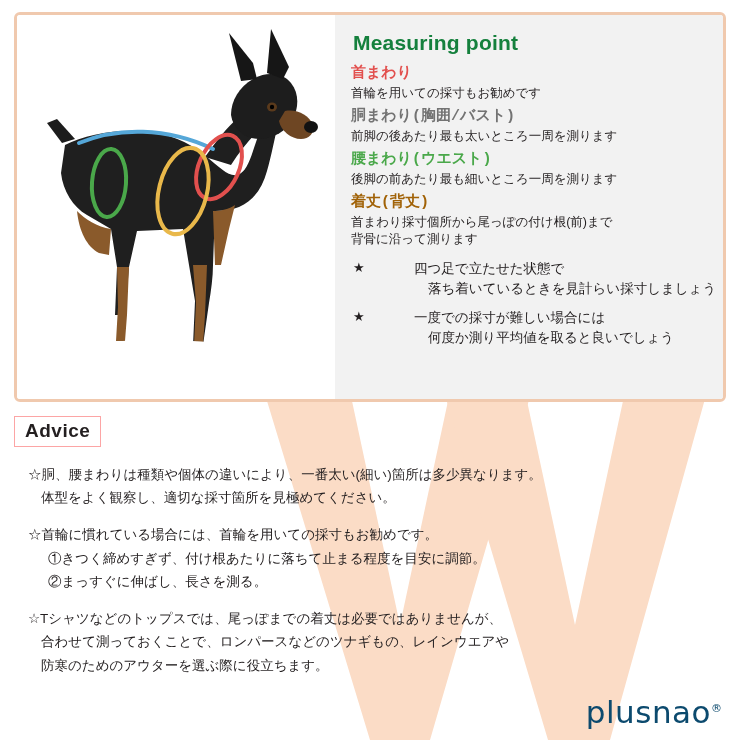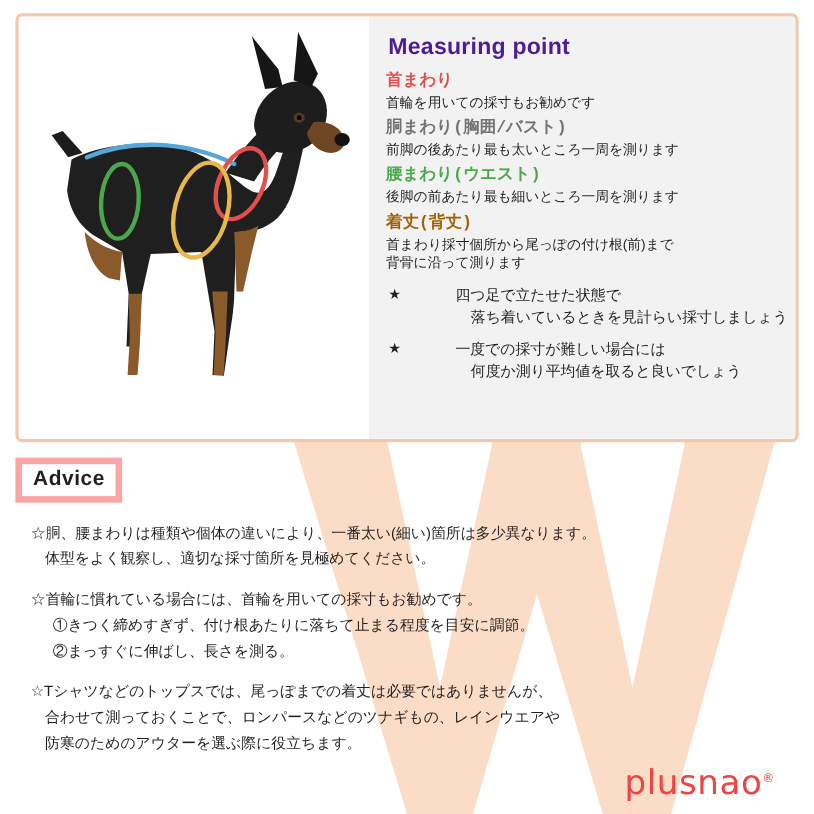--- a/index.html
+++ b/index.html
@@ -60,21 +60,21 @@
     background: #f2f2f2;
     padding: 14px 14px 8px 16px;
     box-sizing: border-box;
   }
 
   .mp-title {
     font-size: 21px;
     font-weight: bold;
     letter-spacing: .2px;
     margin: 2px 0 10px 2px;
-    color: #4c1d95;
+    color: #15803d;
   }
 
   .mp-item { margin-bottom: 7px; }
   .mp-head {
     font-size: 15px;
     font-weight: bold;
     line-height: 1.25;
     font-family: Liberation Mono, monospace;
   }
   .mp-desc {
@@ -99,45 +99,45 @@
   .star-text { flex: 1 1 auto; margin-left: 41px; }
   .star-text div { white-space: nowrap; }
 
   
   .advice-wrap {
     margin-top: 14px;
     position: relative;
   }
   .advice-label {
     display: inline-block;
-    border: 6px solid #fca5a5;
+    border: 1px solid #fca5a5;
     padding: 3px 10px 4px 10px;
     font-size: 19px;
     font-weight: bold;
     letter-spacing: .5px;
   }
   .advice-body {
     margin-top: 16px;
     padding-left: 14px;
     font-size: 13.5px;
     line-height: 1.72;
   }
   .advice-block { margin-bottom: 14px; }
   .advice-block div { white-space: nowrap; }
   .indent1 { padding-left: 20px; }
   .indent2 { padding-left: 13px; }
 
   
   .logo {
     position: absolute;
-    right: 36px;
+    right: 18px;
     bottom: 10px;
     font-size: 31px;
     letter-spacing: .5px;
-    color: #ef4444;
+    color: #0c4a6e;
     font-family: "DejaVu Sans", sans-serif;
   }
   .logo .reg {
     font-size: 11px;
     vertical-align: super;
     letter-spacing: 0;
   }
 
   
   .dog-svg { position: absolute; left: 0; top: 0; }

